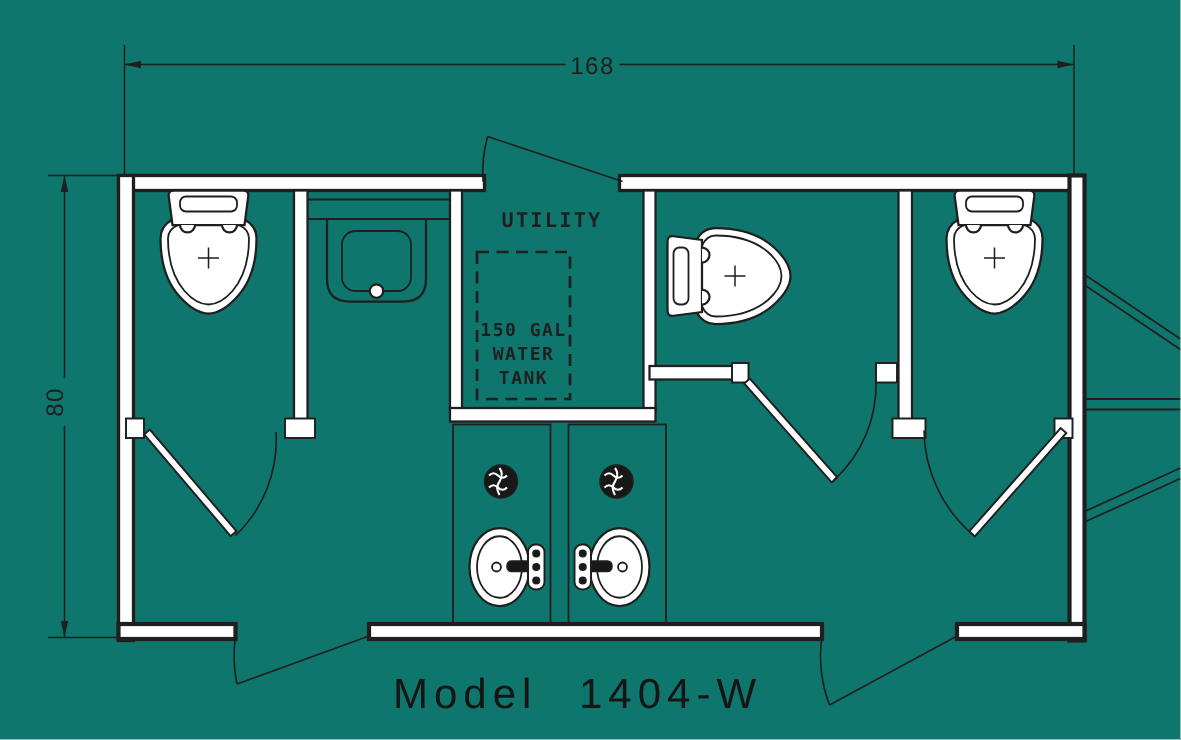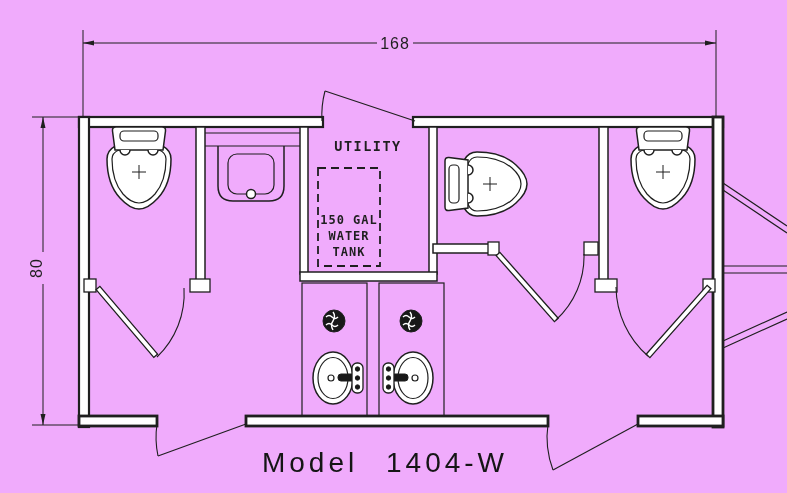--- a/index.html
+++ b/index.html
@@ -1,16 +1,16 @@
 <!DOCTYPE html>
 <html><head>
 <meta charset="utf-8">
 <style>
   html, body { margin: 0; padding: 0; background: #ffffff; }
-  .stage { width: 787px; height: 493px; background: #f0abfc; position: relative; }
+  .stage { width: 787px; height: 493px; background: #0f766e; position: relative; }
   svg { display: block; }
   .wall   { fill: #ffffff; stroke: #1f1f1f; stroke-width: 2.2; }
   .wallB  { fill: #ffffff; stroke: #1f1f1f; stroke-width: 2.8; }
   .iwall  { fill: #ffffff; stroke: #1f1f1f; stroke-width: 1.5; }
   .jamb   { fill: #ffffff; stroke: #1f1f1f; stroke-width: 1.3; }
   .thin   { fill: none; stroke: #1f1f1f; stroke-width: 1.2; }
   .med    { fill: none; stroke: #1f1f1f; stroke-width: 1.5; }
   .fixfill{ fill: #ffffff; stroke: #1f1f1f; stroke-width: 1.5; }
   .leaf   { fill: #ffffff; stroke: #1f1f1f; stroke-width: 1.3; }
   .arc    { fill: none; stroke: #1f1f1f; stroke-width: 1.1; }

